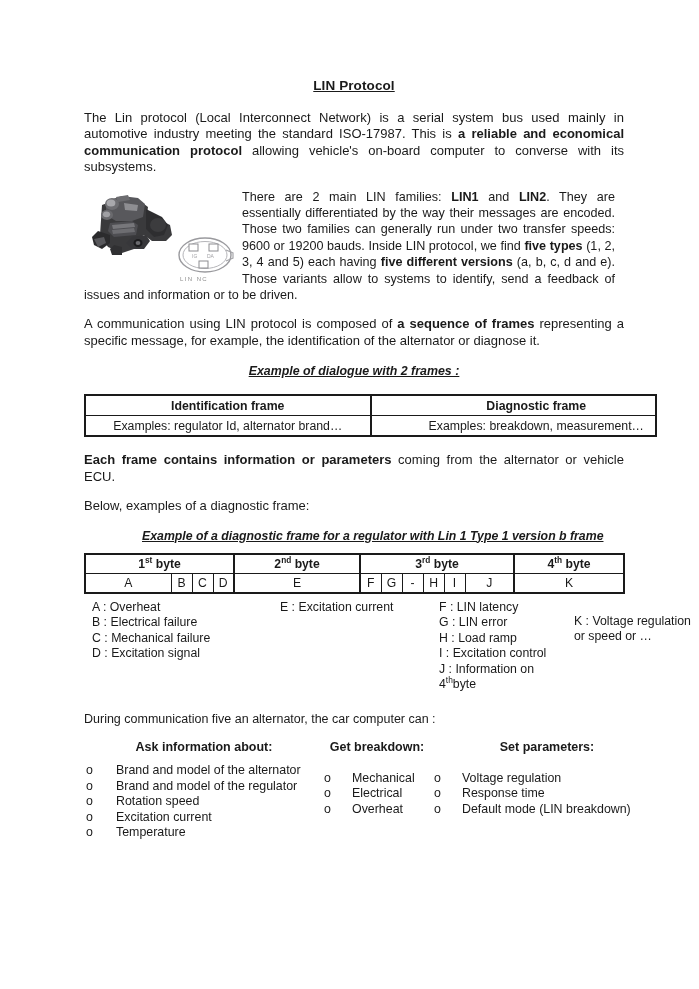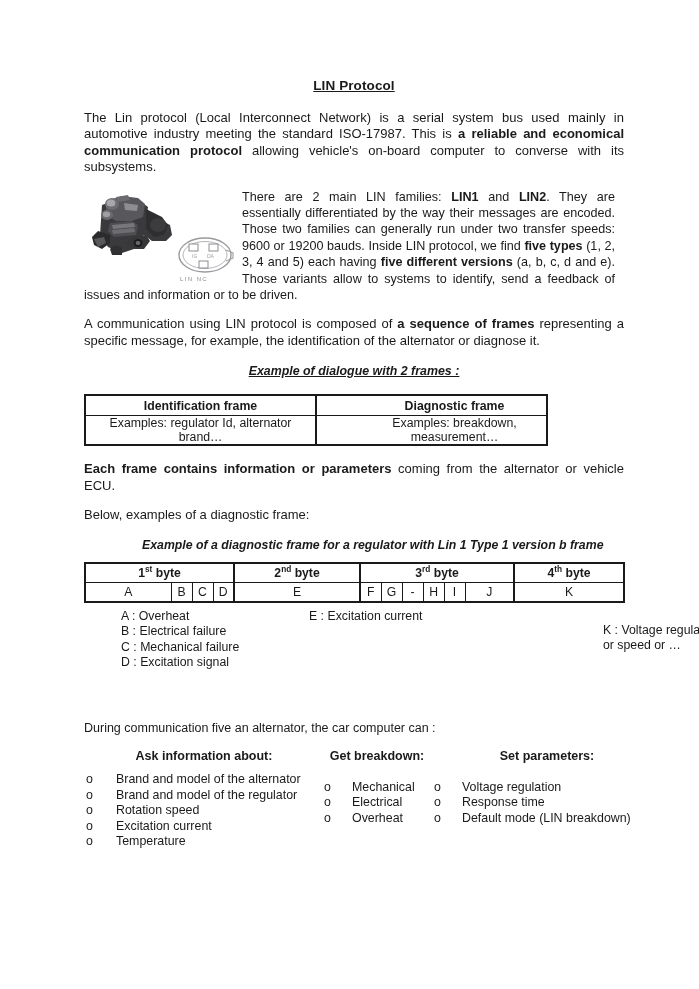--- a/index.html
+++ b/index.html
@@ -91,25 +91,26 @@
     font-weight: bold;
     text-decoration: underline;
     margin: 15px 0 16px 0;
   }
   .caption-indent {
     margin: 14px 0 10px 0;
     padding-left: 58px;
     font-size: 12.3px;
     font-style: italic;
     font-weight: bold;
+    text-decoration: underline;
   }
 
   
   table.frame-table {
-    width: 464px;
+    width: 573px;
     border-collapse: collapse;
     margin: 0 0 15px 0;
     table-layout: fixed;
   }
   table.frame-table td {
     border: 1px solid #1a1a1a;
     text-align: center;
     font-size: 12.3px;
     height: 19px;
     padding: 0 2px;
@@ -149,21 +150,21 @@
   sup { font-size: 0.68em; vertical-align: super; line-height: 0; }
 
   
   .legend {
     position: relative;
     height: 96px;
     font-size: 12.3px;
     line-height: 15.6px;
     margin-top: 4px;
   }
-  .legend .col { position: absolute; top: 0; margin-left: 29px; }
+  .legend .col { position: absolute; top: 0; }
   .legend .col-a { left: 8px;   width: 190px; }
   .legend .col-e { left: 196px; width: 140px; }
   .legend .col-f { left: 355px; width: 130px; }
   .legend .col-k { left: 490px; width: 145px; top: 14px; }
   .legend div.li { white-space: nowrap; }
 
   
   .bottom-intro {
     margin: 16px 0 14px 0;
     font-size: 12.5px;
@@ -323,20 +324,28 @@
     <div class="legend">
       <div class="col col-a">
         <div class="li">A : Overheat</div>
         <div class="li">B : Electrical failure</div>
         <div class="li">C : Mechanical failure</div>
         <div class="li">D : Excitation signal</div>
       </div>
       <div class="col col-e">
         <div class="li">E : Excitation current</div>
       </div>
+      <div class="col col-f">
+        <div class="li">F : LIN latency</div>
+        <div class="li">G : LIN error</div>
+        <div class="li">H : Load ramp</div>
+        <div class="li">I : Excitation control</div>
+        <div class="li">J : Information on</div>
+        <div class="li"><span>4</span><sup>th</sup><span>byte</span></div>
+      </div>
       <div class="col col-k">
         <div class="li">K : Voltage regulation</div>
         <div class="li">or speed or …</div>
       </div>
     </div>
 
     <p class="bottom-intro">During communication five an alternator, the car computer can   :</p>
 
     <div class="lists">
       <div class="lcol lcol-1">

